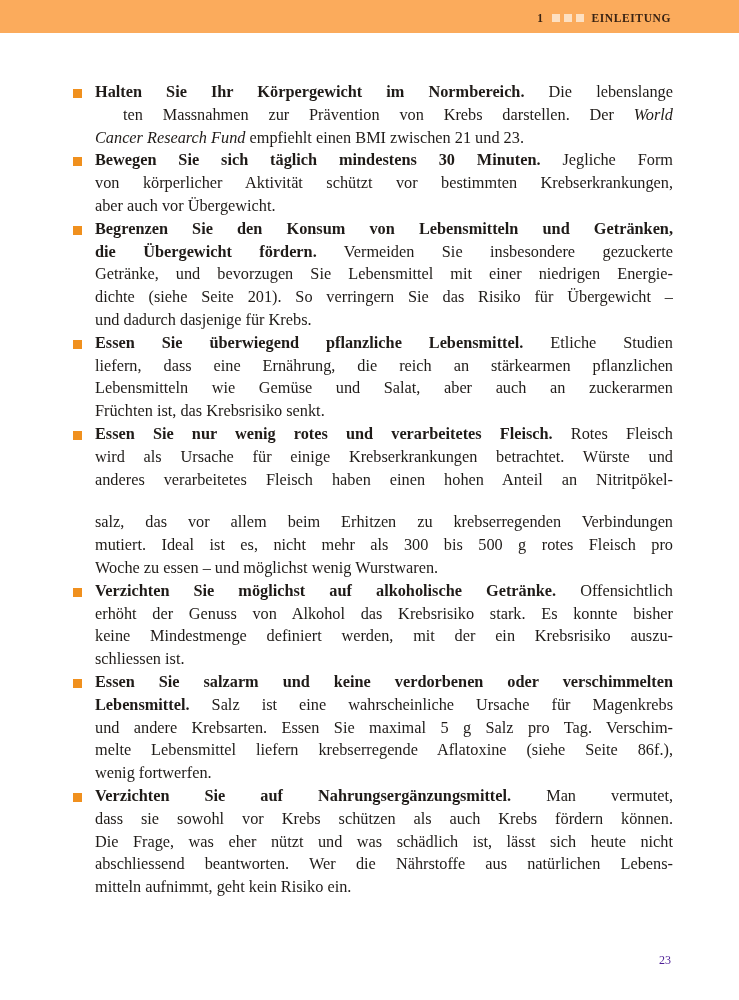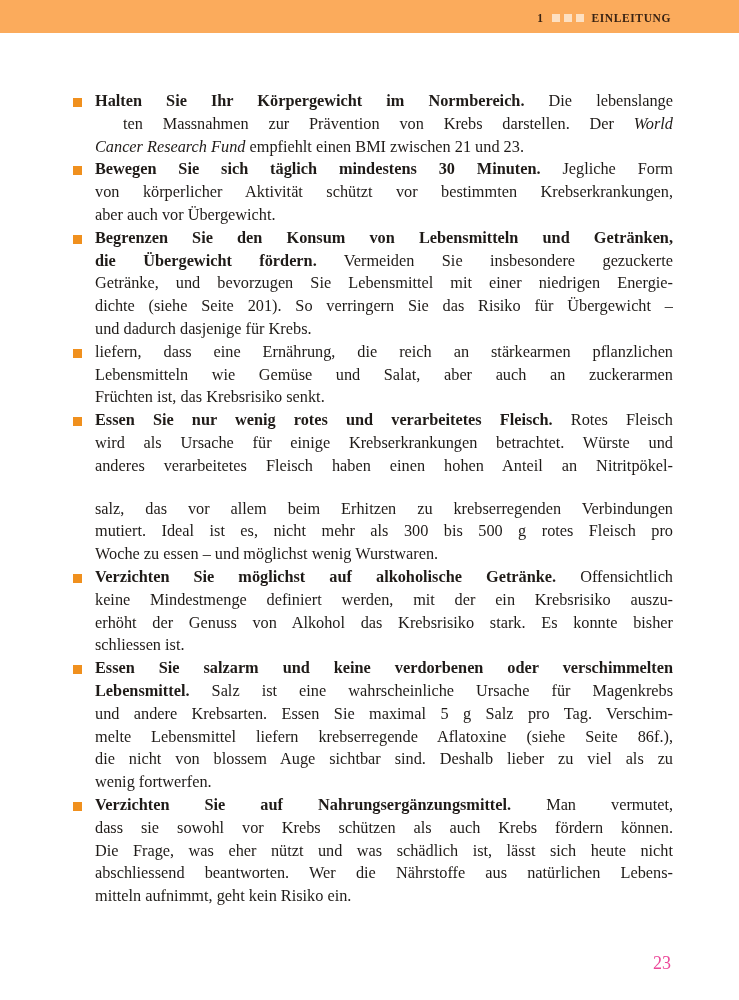--- a/index.html
+++ b/index.html
@@ -39,21 +39,21 @@
       display: inline-block;
       width: 8px; height: 8px;
       background: #fde0c2;
       margin-right: 4px;
     }
     .header-label .sq.last { margin-right: 8px; }
 
     .content {
       position: absolute;
       left: 95px;
-      top: 90px;
+      top: 81px;
       width: 578px;
     }
     .item {
       position: relative;
       font-size: 16.3px;
       line-height: 22.8px;
       text-align: justify;
       hyphens: manual;
     }
     .item .bullet {
@@ -64,22 +64,22 @@
       height: 9px;
       background: #f0901e;
     }
     .item .lead { font-weight: bold; }
     .item .em { font-style: italic; }
 
     .page-number {
       position: absolute;
       right: 68px;
       top: 953px;
-      font-size: 18px;
-      color: #ec4899;
+      font-size: 12px;
+      color: #4c1d95;
     }
   </style>
 </head>
 <body>
 
 <style>
   .row {
     display: block;
     text-align: justify;
     text-align-last: justify;
@@ -122,50 +122,50 @@
     <span class="bullet"></span>
     <div class="row" style="white-space: normal; text-align: justify; text-align-last: justify; height: auto;"><span class="lead">Begrenzen Sie den Konsum von Lebensmitteln und Getränken,</span></div>
     <div class="row" style="white-space: normal; text-align: justify; text-align-last: justify; height: auto;"><span class="lead">die Übergewicht fördern.</span> <span>Vermeiden Sie insbesondere gezuckerte</span></div>
     <div class="row" style="white-space: normal; text-align: justify; text-align-last: justify; height: auto;"><span>Getränke, und bevorzugen Sie Lebensmittel mit einer niedrigen Energie-</span></div>
     <div class="row" style="white-space: normal; text-align: justify; text-align-last: justify; height: auto;"><span>dichte (siehe Seite 201). So verringern Sie das Risiko für Übergewicht –</span></div>
     <div class="row end" style="white-space: normal; text-align: justify; text-align-last: left; height: auto;"><span>und dadurch dasjenige für Krebs.</span></div>
   </div>
 
   <div class="item">
     <span class="bullet"></span>
+    <div class="row" style="white-space: normal; text-align: justify; text-align-last: justify; height: auto;"><span class="lead">Essen Sie überwiegend pflanzliche Lebensmittel.</span> <span>Etliche Studien</span></div>
     <div class="row" style="white-space: normal; text-align: justify; text-align-last: justify; height: auto;"><span>liefern, dass eine Ernährung, die reich an stärkearmen pflanzlichen</span></div>
     <div class="row" style="white-space: normal; text-align: justify; text-align-last: justify; height: auto;"><span>Lebensmitteln wie Gemüse und Salat, aber auch an zuckerarmen</span></div>
     <div class="row end" style="white-space: normal; text-align: justify; text-align-last: left; height: auto;"><span>Früchten ist, das Krebsrisiko senkt.</span></div>
   </div>
 
   <div class="item">
     <span class="bullet"></span>
     <div class="row" style="white-space: normal; text-align: justify; text-align-last: justify; height: auto;"><span class="lead">Essen Sie nur wenig rotes und verarbeitetes Fleisch.</span> <span>Rotes Fleisch</span></div>
     <div class="row" style="white-space: normal; text-align: justify; text-align-last: justify; height: auto;"><span>wird als Ursache für einige Krebserkrankungen betrachtet. Würste und</span></div>
     <div class="row" style="white-space: normal; text-align: justify; text-align-last: justify; height: auto;"><span>anderes verarbeitetes Fleisch haben einen hohen Anteil an Nitritpökel-</span></div>
     <div class="row" style="white-space: normal; text-align: justify; text-align-last: justify; height: auto; margin-top: 20px;"><span>salz, das vor allem beim Erhitzen zu krebserregenden Verbindungen</span></div>
     <div class="row" style="white-space: normal; text-align: justify; text-align-last: justify; height: auto;"><span>mutiert. Ideal ist es, nicht mehr als 300 bis 500 g rotes Fleisch pro</span></div>
     <div class="row end" style="white-space: normal; text-align: justify; text-align-last: left; height: auto;"><span>Woche zu essen – und möglichst wenig Wurstwaren.</span></div>
   </div>
 
   <div class="item">
     <span class="bullet"></span>
     <div class="row" style="white-space: normal; text-align: justify; text-align-last: justify; height: auto;"><span class="lead">Verzichten Sie möglichst auf alkoholische Getränke.</span> <span>Offensichtlich</span></div>
+    <div class="row" style="white-space: normal; text-align: justify; text-align-last: justify; height: auto;"><span>erhöht der Genuss von Alkohol das Krebsrisiko stark. Es konnte bisher</span></div>
     <div class="row" style="white-space: normal; text-align: justify; text-align-last: justify; height: auto;"><span>keine Mindestmenge definiert werden, mit der ein Krebsrisiko auszu-</span></div>
-    <div class="row" style="white-space: normal; text-align: justify; text-align-last: justify; height: auto;"><span>erhöht der Genuss von Alkohol das Krebsrisiko stark. Es konnte bisher</span></div>
     <div class="row end" style="white-space: normal; text-align: justify; text-align-last: left; height: auto;"><span>schliessen ist.</span></div>
   </div>
 
   <div class="item">
     <span class="bullet"></span>
     <div class="row" style="white-space: normal; text-align: justify; text-align-last: justify; height: auto;"><span class="lead">Essen Sie salzarm und keine verdorbenen oder verschimmelten</span></div>
     <div class="row" style="white-space: normal; text-align: justify; text-align-last: justify; height: auto;"><span class="lead">Lebensmittel.</span> <span>Salz ist eine wahrscheinliche Ursache für Magenkrebs</span></div>
     <div class="row" style="white-space: normal; text-align: justify; text-align-last: justify; height: auto;"><span>und andere Krebsarten. Essen Sie maximal 5 g Salz pro Tag. Verschim-</span></div>
     <div class="row" style="white-space: normal; text-align: justify; text-align-last: justify; height: auto;"><span>melte Lebensmittel liefern krebserregende Aflatoxine (siehe Seite 86f.),</span></div>
-    <div class="row" style="white-space: normal; text-align: justify; text-align-last: justify; height: auto;"><span>die nicht von blossem Auge sichtbar sind. Deshalb lieber zu viel als zu</span></div>
     <div class="row end" style="white-space: normal; text-align: justify; text-align-last: left; height: auto;"><span>wenig fortwerfen.</span></div>
   </div>
 
   <div class="item">
     <span class="bullet"></span>
     <div class="row" style="white-space: normal; text-align: justify; text-align-last: justify; height: auto;"><span class="lead">Verzichten Sie auf Nahrungsergänzungsmittel.</span> <span>Man vermutet,</span></div>
     <div class="row" style="white-space: normal; text-align: justify; text-align-last: justify; height: auto;"><span>dass sie sowohl vor Krebs schützen als auch Krebs fördern können.</span></div>
     <div class="row" style="white-space: normal; text-align: justify; text-align-last: justify; height: auto;"><span>Die Frage, was eher nützt und was schädlich ist, lässt sich heute nicht</span></div>
     <div class="row" style="white-space: normal; text-align: justify; text-align-last: justify; height: auto;"><span>abschliessend beantworten. Wer die Nährstoffe aus natürlichen Lebens-</span></div>
     <div class="row end" style="white-space: normal; text-align: justify; text-align-last: left; height: auto;"><span>mitteln aufnimmt, geht kein Risiko ein.</span></div>

